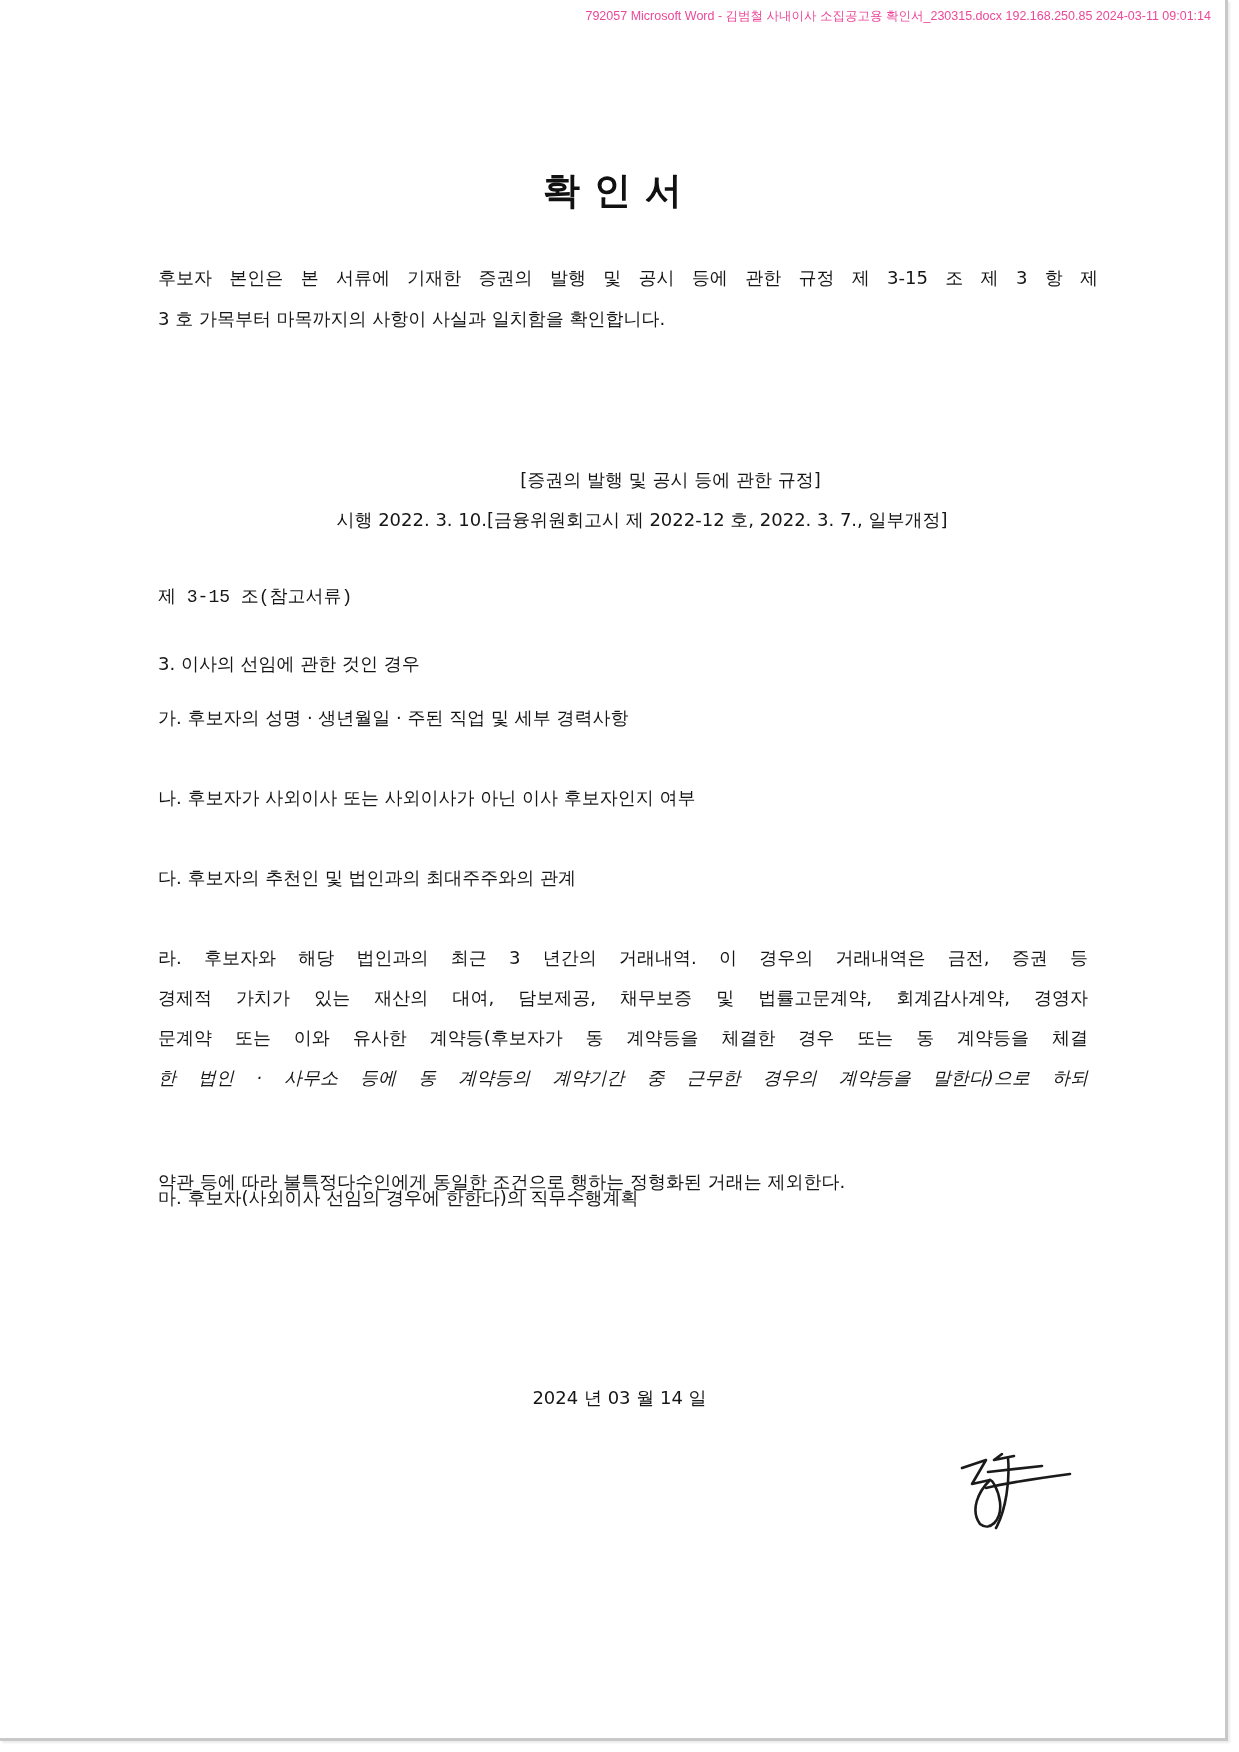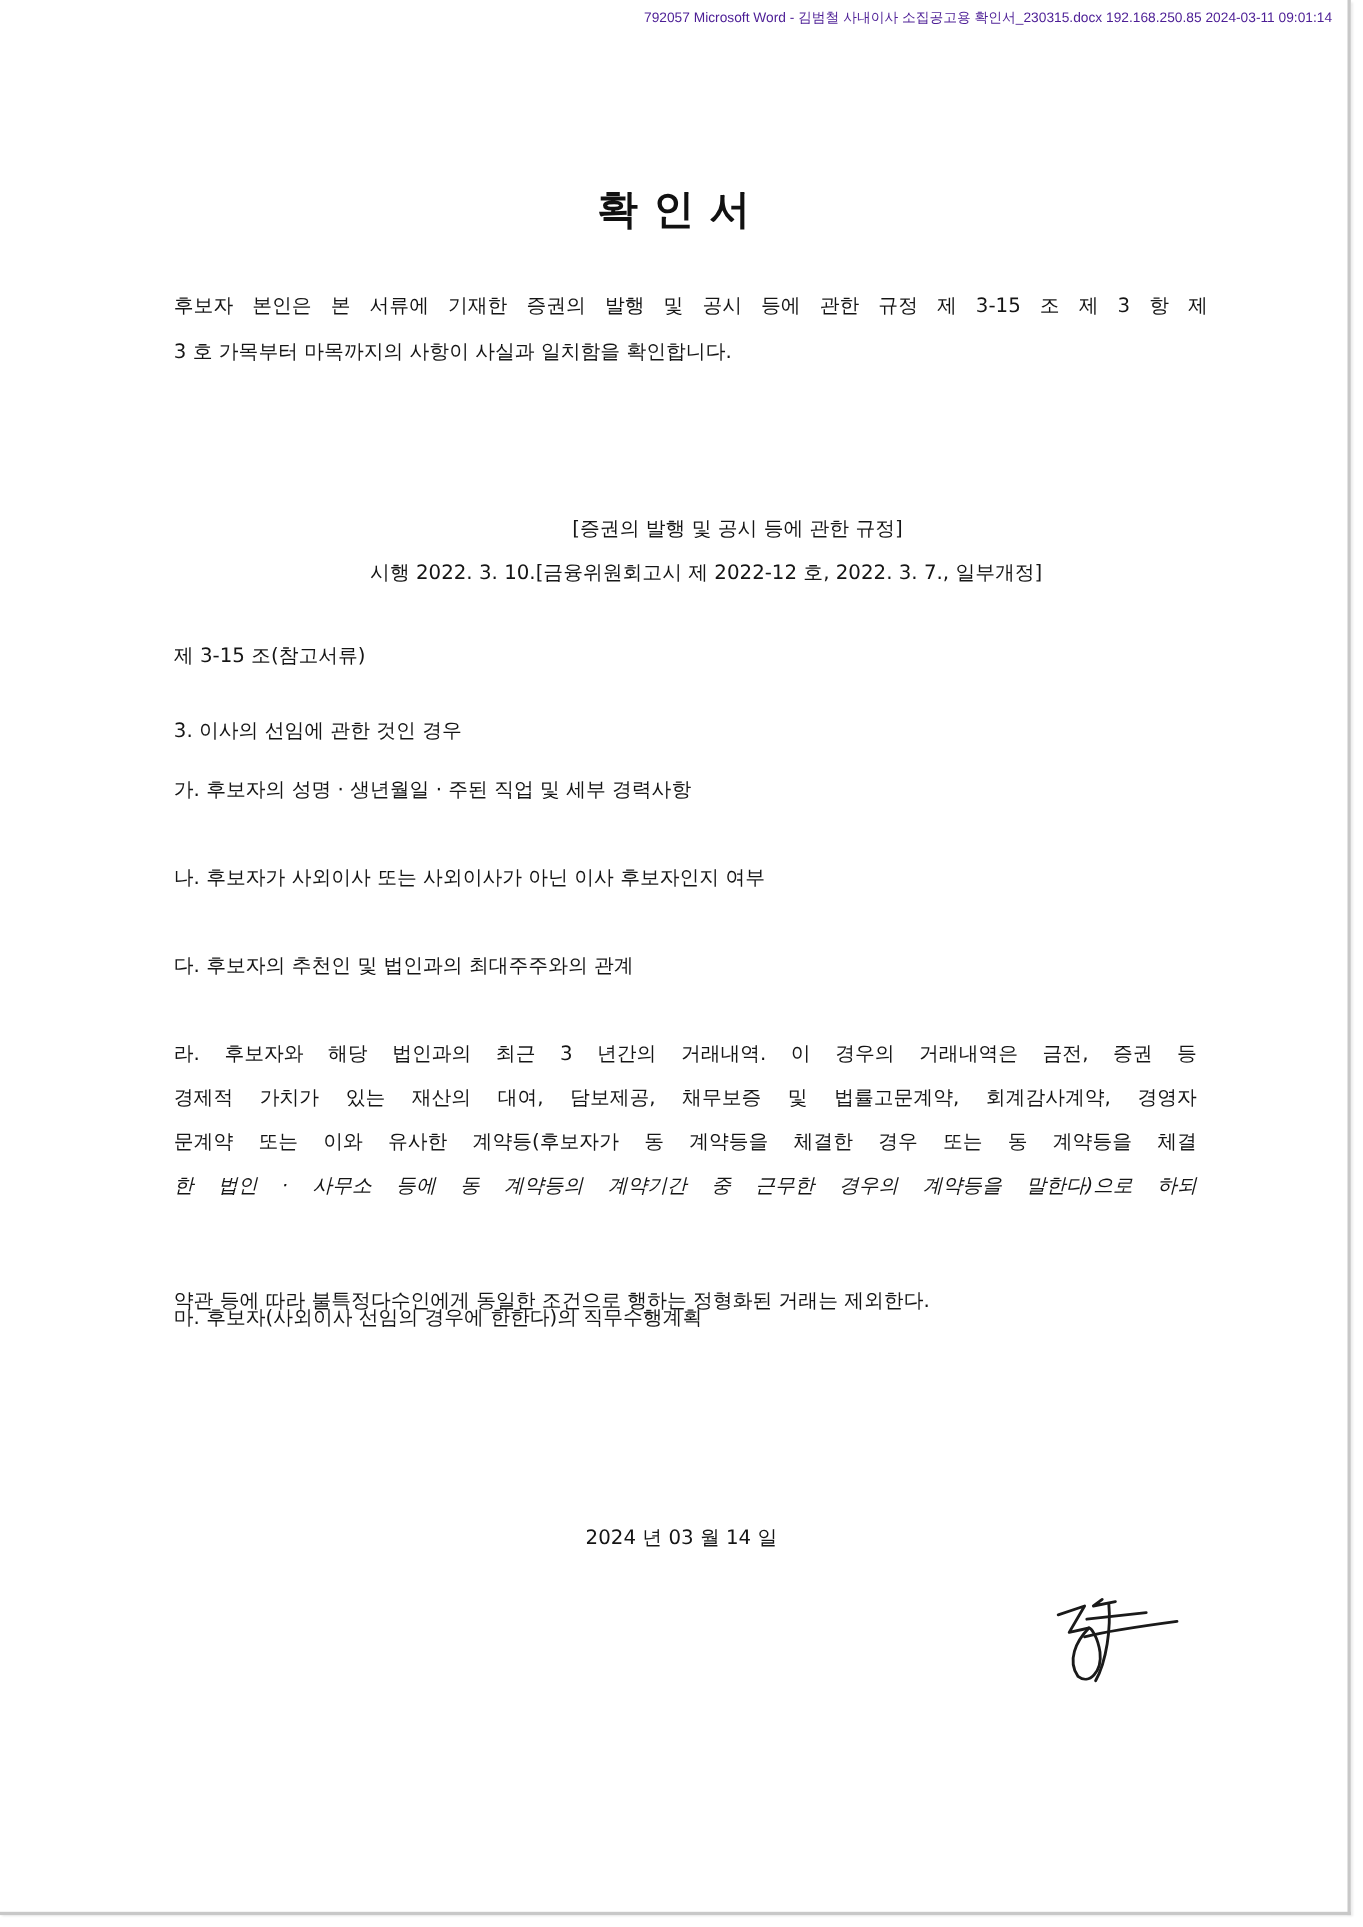--- a/index.html
+++ b/index.html
@@ -24,21 +24,21 @@
       background: #ffffff;
       border-right: 3px solid #c8c8c8;
       border-bottom: 3px solid #c8c8c8;
       box-shadow: 2px 2px 2px rgba(0,0,0,0.08);
     }
     .watermark {
       position: absolute;
       top: 8px;
       right: 14px;
       font-size: 12.5px;
-      color: #4c1d95;
+      color: #ec4899;
       white-space: nowrap;
       letter-spacing: 0px;
       font-family: "Liberation Sans", "DejaVu Sans", sans-serif;
       margin-left: 16px;
     }
     .title {
       position: absolute;
       top: 166px;
       left: 0;
       width: 1239px;
@@ -99,21 +99,21 @@
   <div class="watermark">792057 Microsoft Word - 김범철 사내이사 소집공고용 확인서_230315.docx 192.168.250.85 2024-03-11 09:01:14</div>
 
   <div class="title">확인서</div>
 
   <div class="line para1 justify" style="top:266px;">후보자 본인은 본 서류에 기재한 증권의 발행 및 공시 등에 관한 규정 제 3-15 조 제 3 항 제</div>
   <div class="line body-left" style="top:307px;">3 호 가목부터 마목까지의 사항이 사실과 일치함을 확인합니다.</div>
 
   <div class="line center" style="top:468px; padding-left:30px; box-sizing:border-box;margin-left:36px;">[증권의 발행 및 공시 등에 관한 규정]</div>
   <div class="line center" style="top:508px; padding-left:45px; box-sizing:border-box;">시행 2022. 3. 10.[금융위원회고시 제 2022-12 호, 2022. 3. 7., 일부개정]</div>
 
-  <div class="line body-left" style="top:584px;">제 3-15 조(참고서류)</div>
+  <div class="line body-left" style="top:584px;font-family:Liberation Mono, monospace;">제 3-15 조(참고서류)</div>
   <div class="line body-left" style="top:652px;">3. 이사의 선임에 관한 것인 경우</div>
 
   <div class="line body-left" style="top:706px;">가. 후보자의 성명 · 생년월일 · 주된 직업 및 세부 경력사항</div>
 
   <div class="line body-left" style="top:786px;">나. 후보자가 사외이사 또는 사외이사가 아닌 이사 후보자인지 여부</div>
 
   <div class="line body-left" style="top:866px;">다. 후보자의 추천인 및 법인과의 최대주주와의 관계</div>
 
   <div>
     <div class="line body-wide justify" style="top:946px;">라. 후보자와 해당 법인과의 최근 3 년간의 거래내역. 이 경우의 거래내역은 금전, 증권 등</div>

